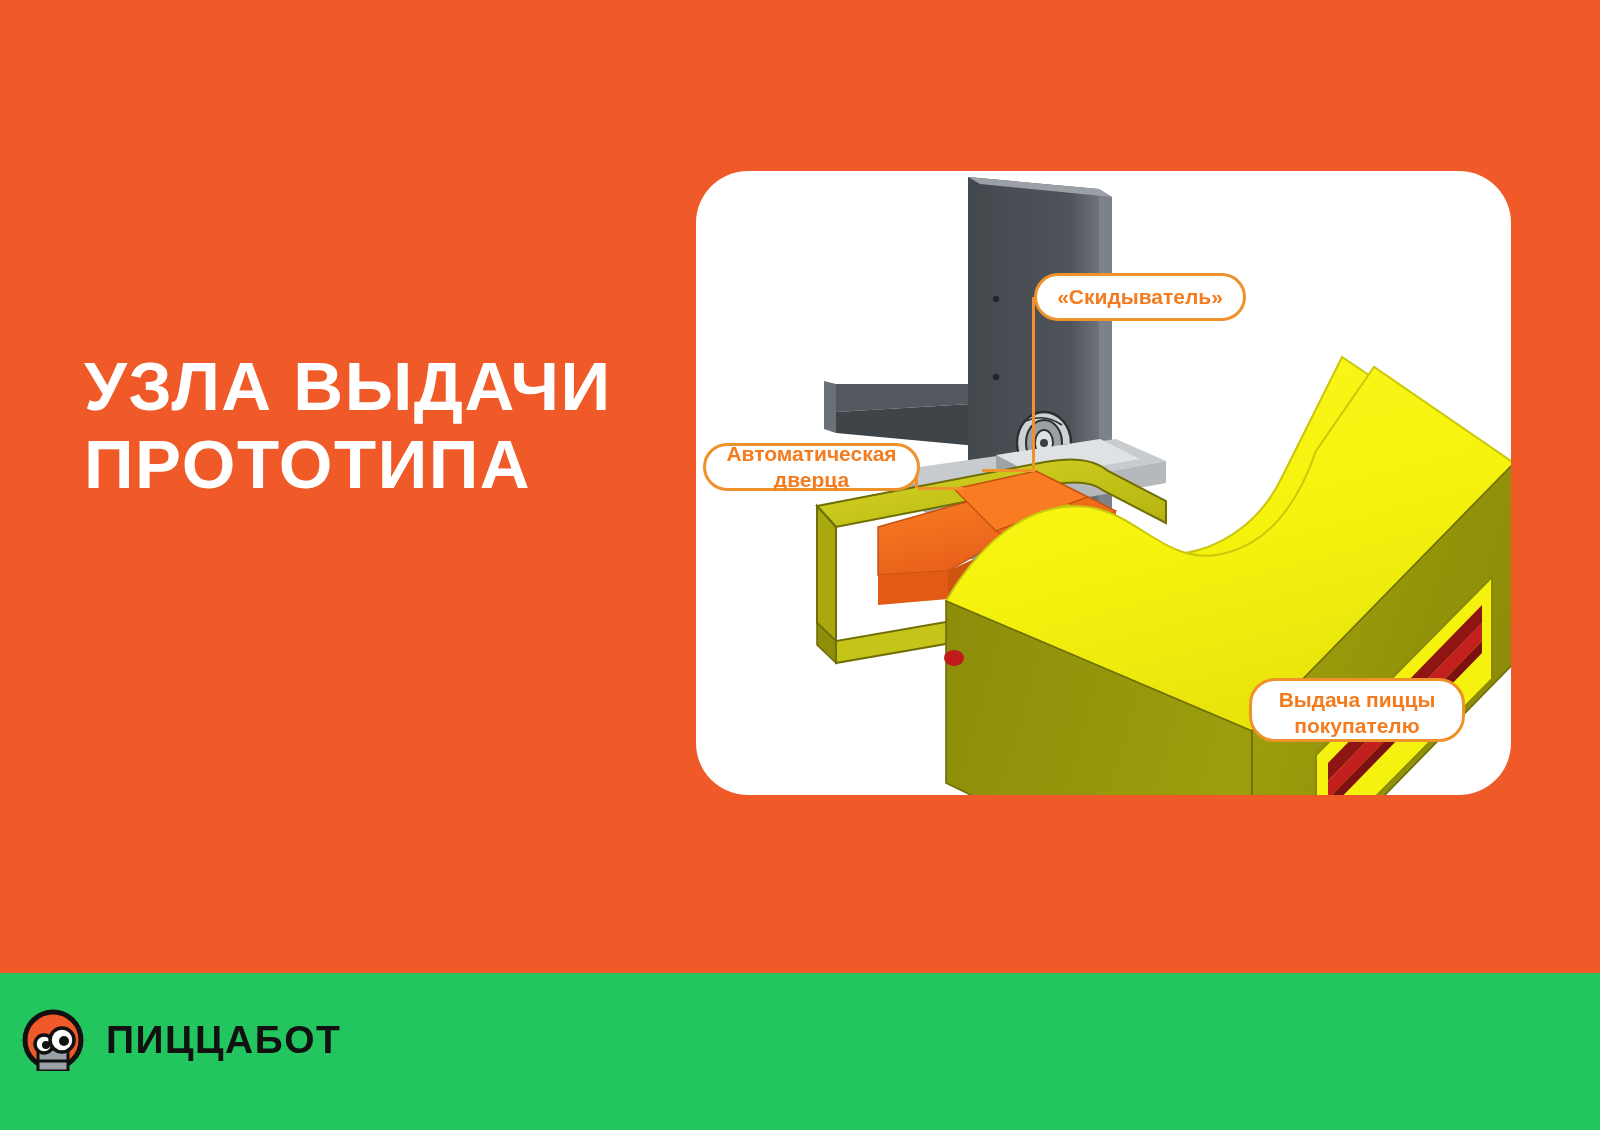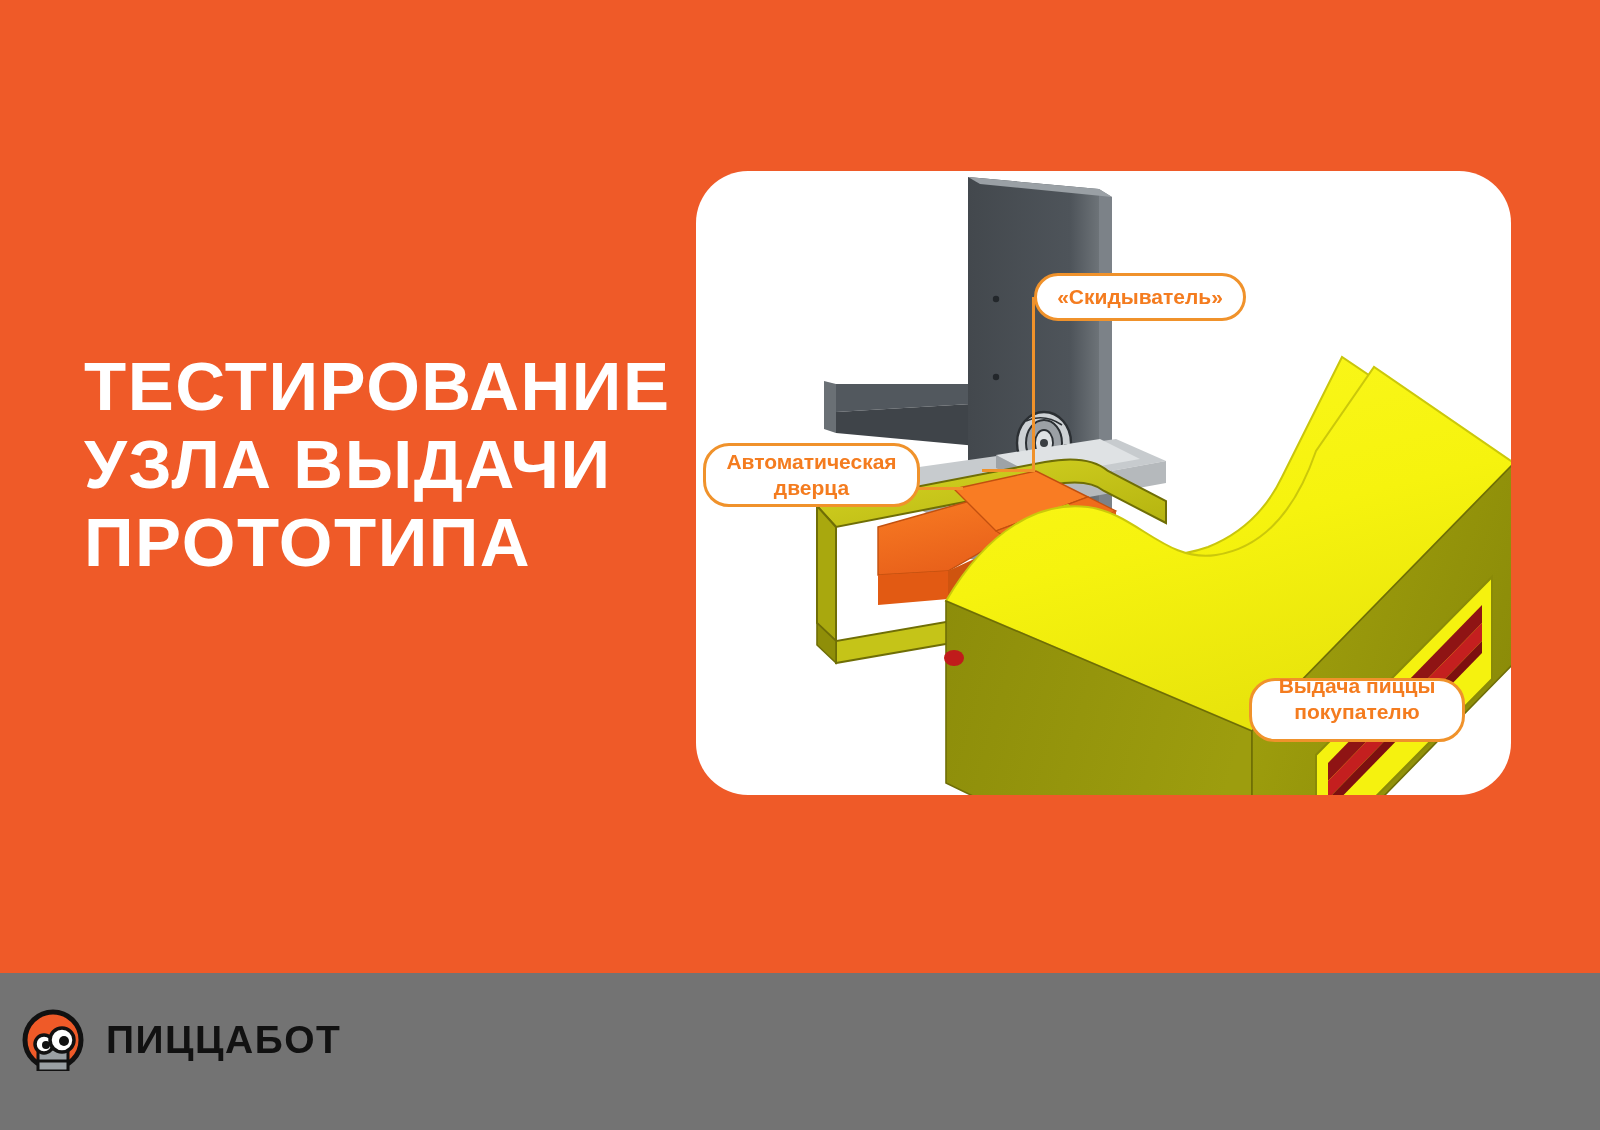--- a/index.html
+++ b/index.html
@@ -78,42 +78,42 @@
     color: #f47c1f;
     font-family: "Liberation Sans", sans-serif;
     font-weight: 700;
     font-size: 21px;
     line-height: 26px;
     text-align: center;
     display: flex;
     align-items: center;
     justify-content: center;
     box-sizing: border-box;
-    padding: 14px 16px;
+    padding: 0 16px;
     z-index: 6;
   }
   .pill-skid  { left: 1034px; top: 273px;  width: 212px; height: 48px; }
-  .pill-door  { left: 703px;  top: 443px;  width: 217px; height: 64px; }
+  .pill-door  { left: 703px;  top: 443px;  width: 217px; height: 48px; }
   .pill-out   { left: 1249px; top: 678px;  width: 216px; height: 64px; align-items: flex-end; }
 
   
   .conn {
     position: absolute;
     background: #f0922b;
     z-index: 5;
   }
 
   
   .footer {
     position: absolute;
     left: 0;
     top: 973px;
     width: 1600px;
     height: 157px;
-    background: #737373;
+    background: #22c55e;
   }
   .logo-wrap {
     position: absolute;
     left: 22px;
     top: 36px;
     display: flex;
     align-items: center;
     gap: 22px;
   }
   .logo-mark { width: 62px; height: 62px; display: block; }
@@ -129,21 +129,20 @@
   }
 </style>
 </head>
 <body>
 
 <div class="slide">
 
   <div class="hero"></div>
 
   <div class="headline">
-    <span class="ln">ТЕСТИРОВАНИЕ</span>
     <span class="ln">УЗЛА ВЫДАЧИ</span>
     <span class="ln">ПРОТОТИПА</span>
   </div>
 
   <div class="card">
 
     <svg class="cad" viewBox="0 0 815 624">
       <defs>
         <linearGradient id="topFace" x1="0" y1="0" x2="0.4" y2="1">
           <stop offset="0%" stop-color="#fbf81e"></stop>

